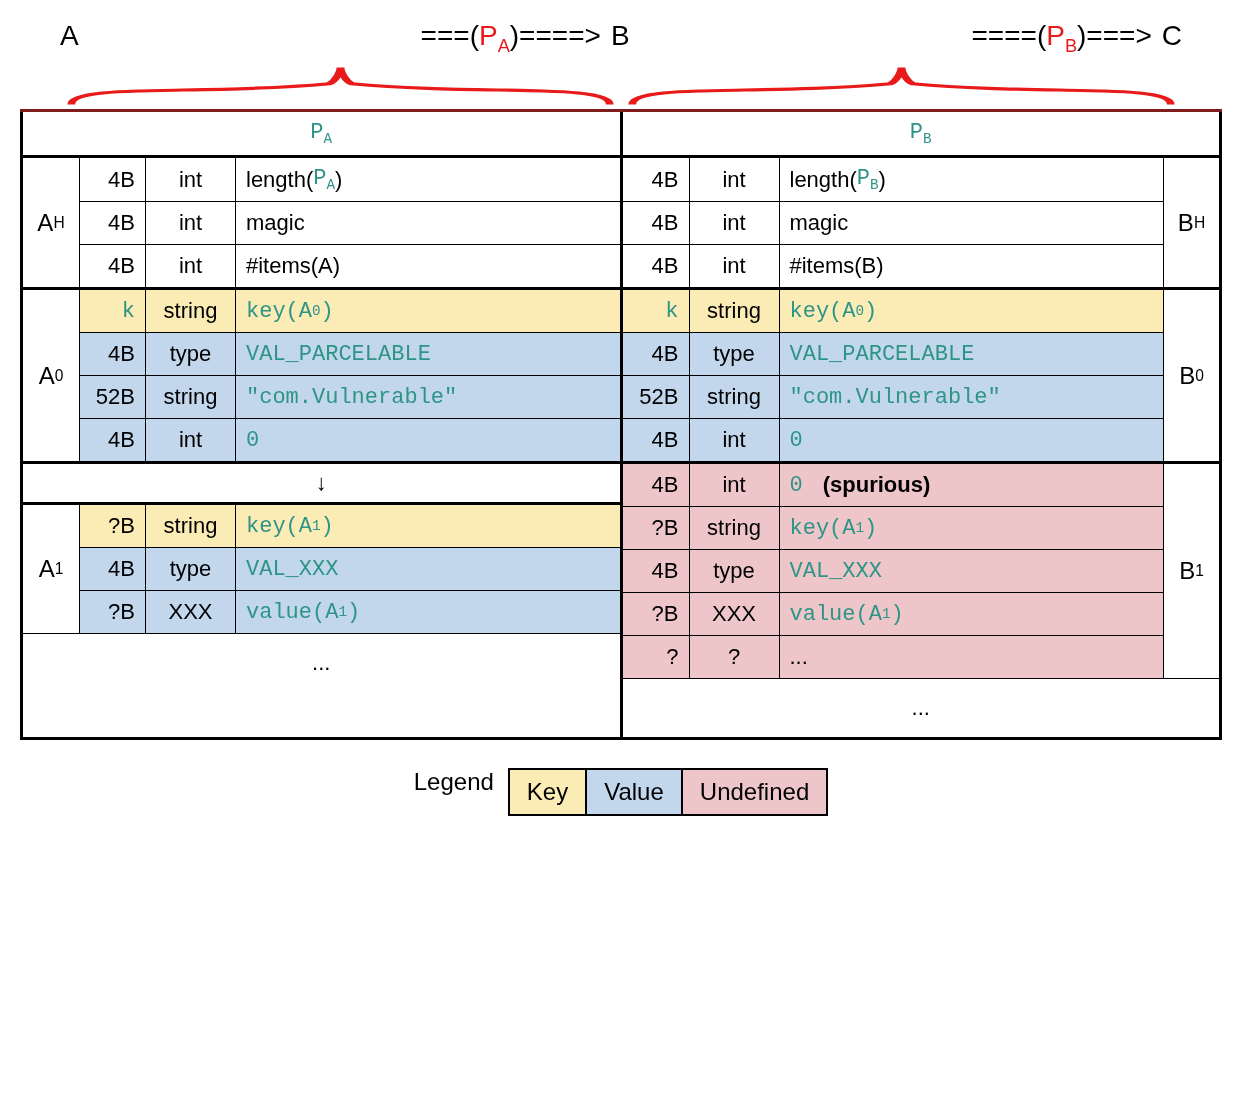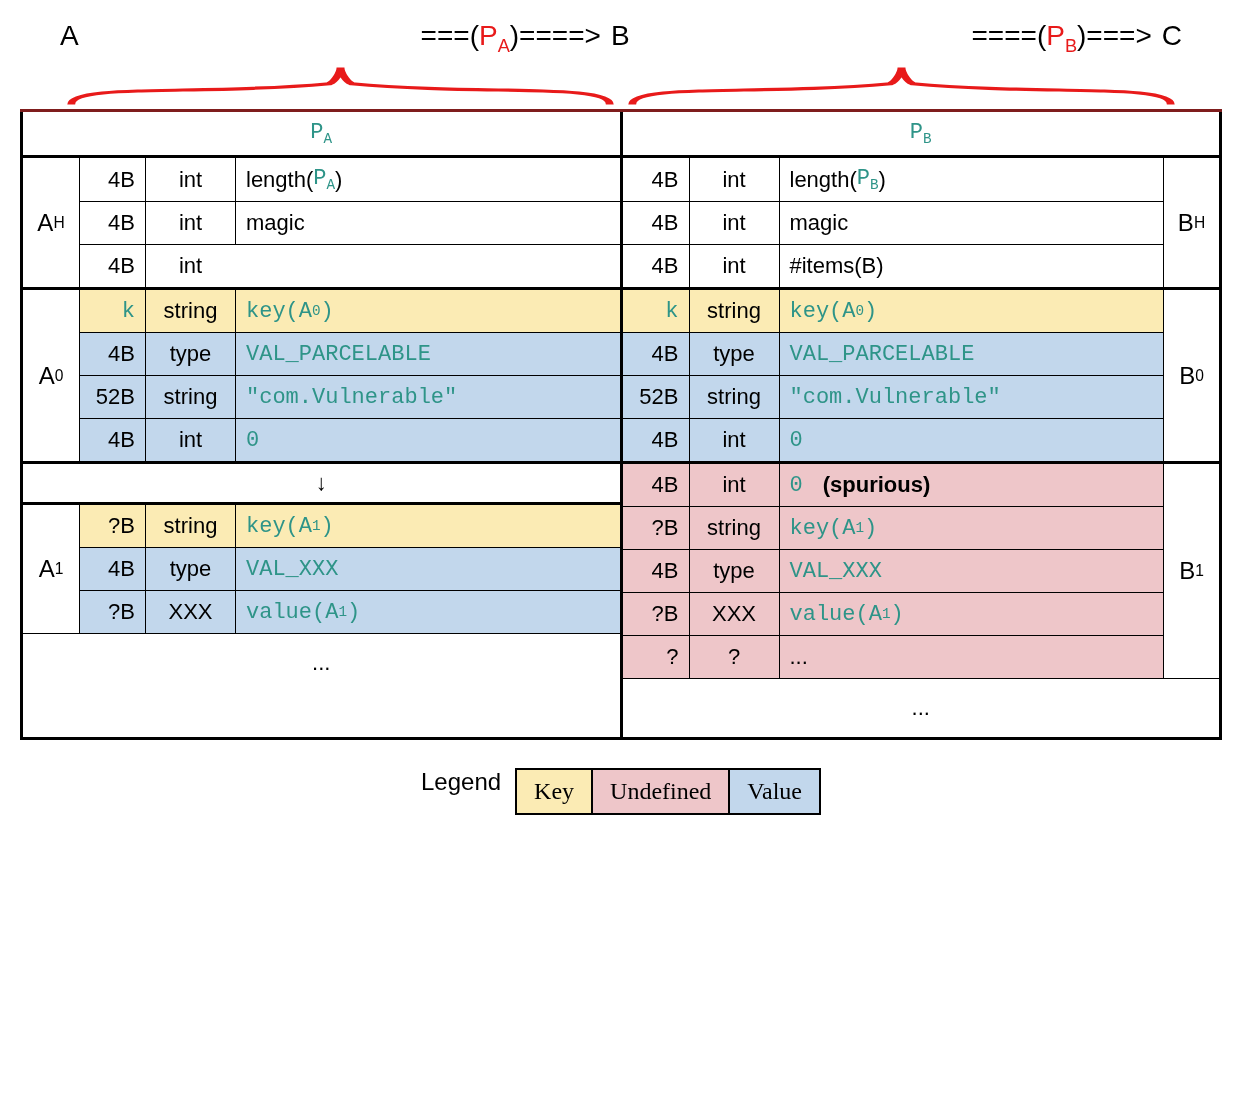--- a/index.html
+++ b/index.html
@@ -120,21 +120,20 @@
     margin-top: 28px;
     display:flex;
     align-items:flex-start;
     justify-content:center;
     font-size: 24px;
   }
   .legend .lbl { margin-right: 14px; }
   .legend .box {
     border: 2px solid #000;
     padding: 8px 17px;
-    font-family: Liberation Serif, serif;
   }
   .legend .box + .box { border-left:none; }
 </style>
 </head>
 <body>
 
 <div class="flow">
   <span class="node">A</span>
   <span class="arrow">
     <span>===(</span><span class="red"><span>P</span><span class="sub">A</span></span><span>)====&gt;</span>
@@ -182,20 +181,21 @@
           </div>
         </div>
         <div class="row">
           <div class="c c-size">4B</div>
           <div class="c c-type">int</div>
           <div class="c c-desc">magic</div>
         </div>
         <div class="row">
           <div class="c c-size">4B</div>
           <div class="c c-type">int</div>
+          <div class="c c-desc">#items(A)</div>
         </div>
       </div>
     </div>
 
     <div class="group">
       <div class="sidecell">
         <span>A</span>
           <span class="sub">0</span>
       </div>
       <div class="rows-block">
@@ -380,15 +380,15 @@
 
     <div class="group">
       <div class="ellipsis-row" style="flex:1">...</div>
     </div>
   </div>
 </div>
 
 <div class="legend">
   <span class="lbl">Legend</span>
   <span class="box bg-key">Key</span>
+  <span class="box bg-val">Value</span>
   <span class="box bg-undef">Undefined</span>
-  <span class="box bg-val">Value</span>
 </div>
 
 </body></html>

